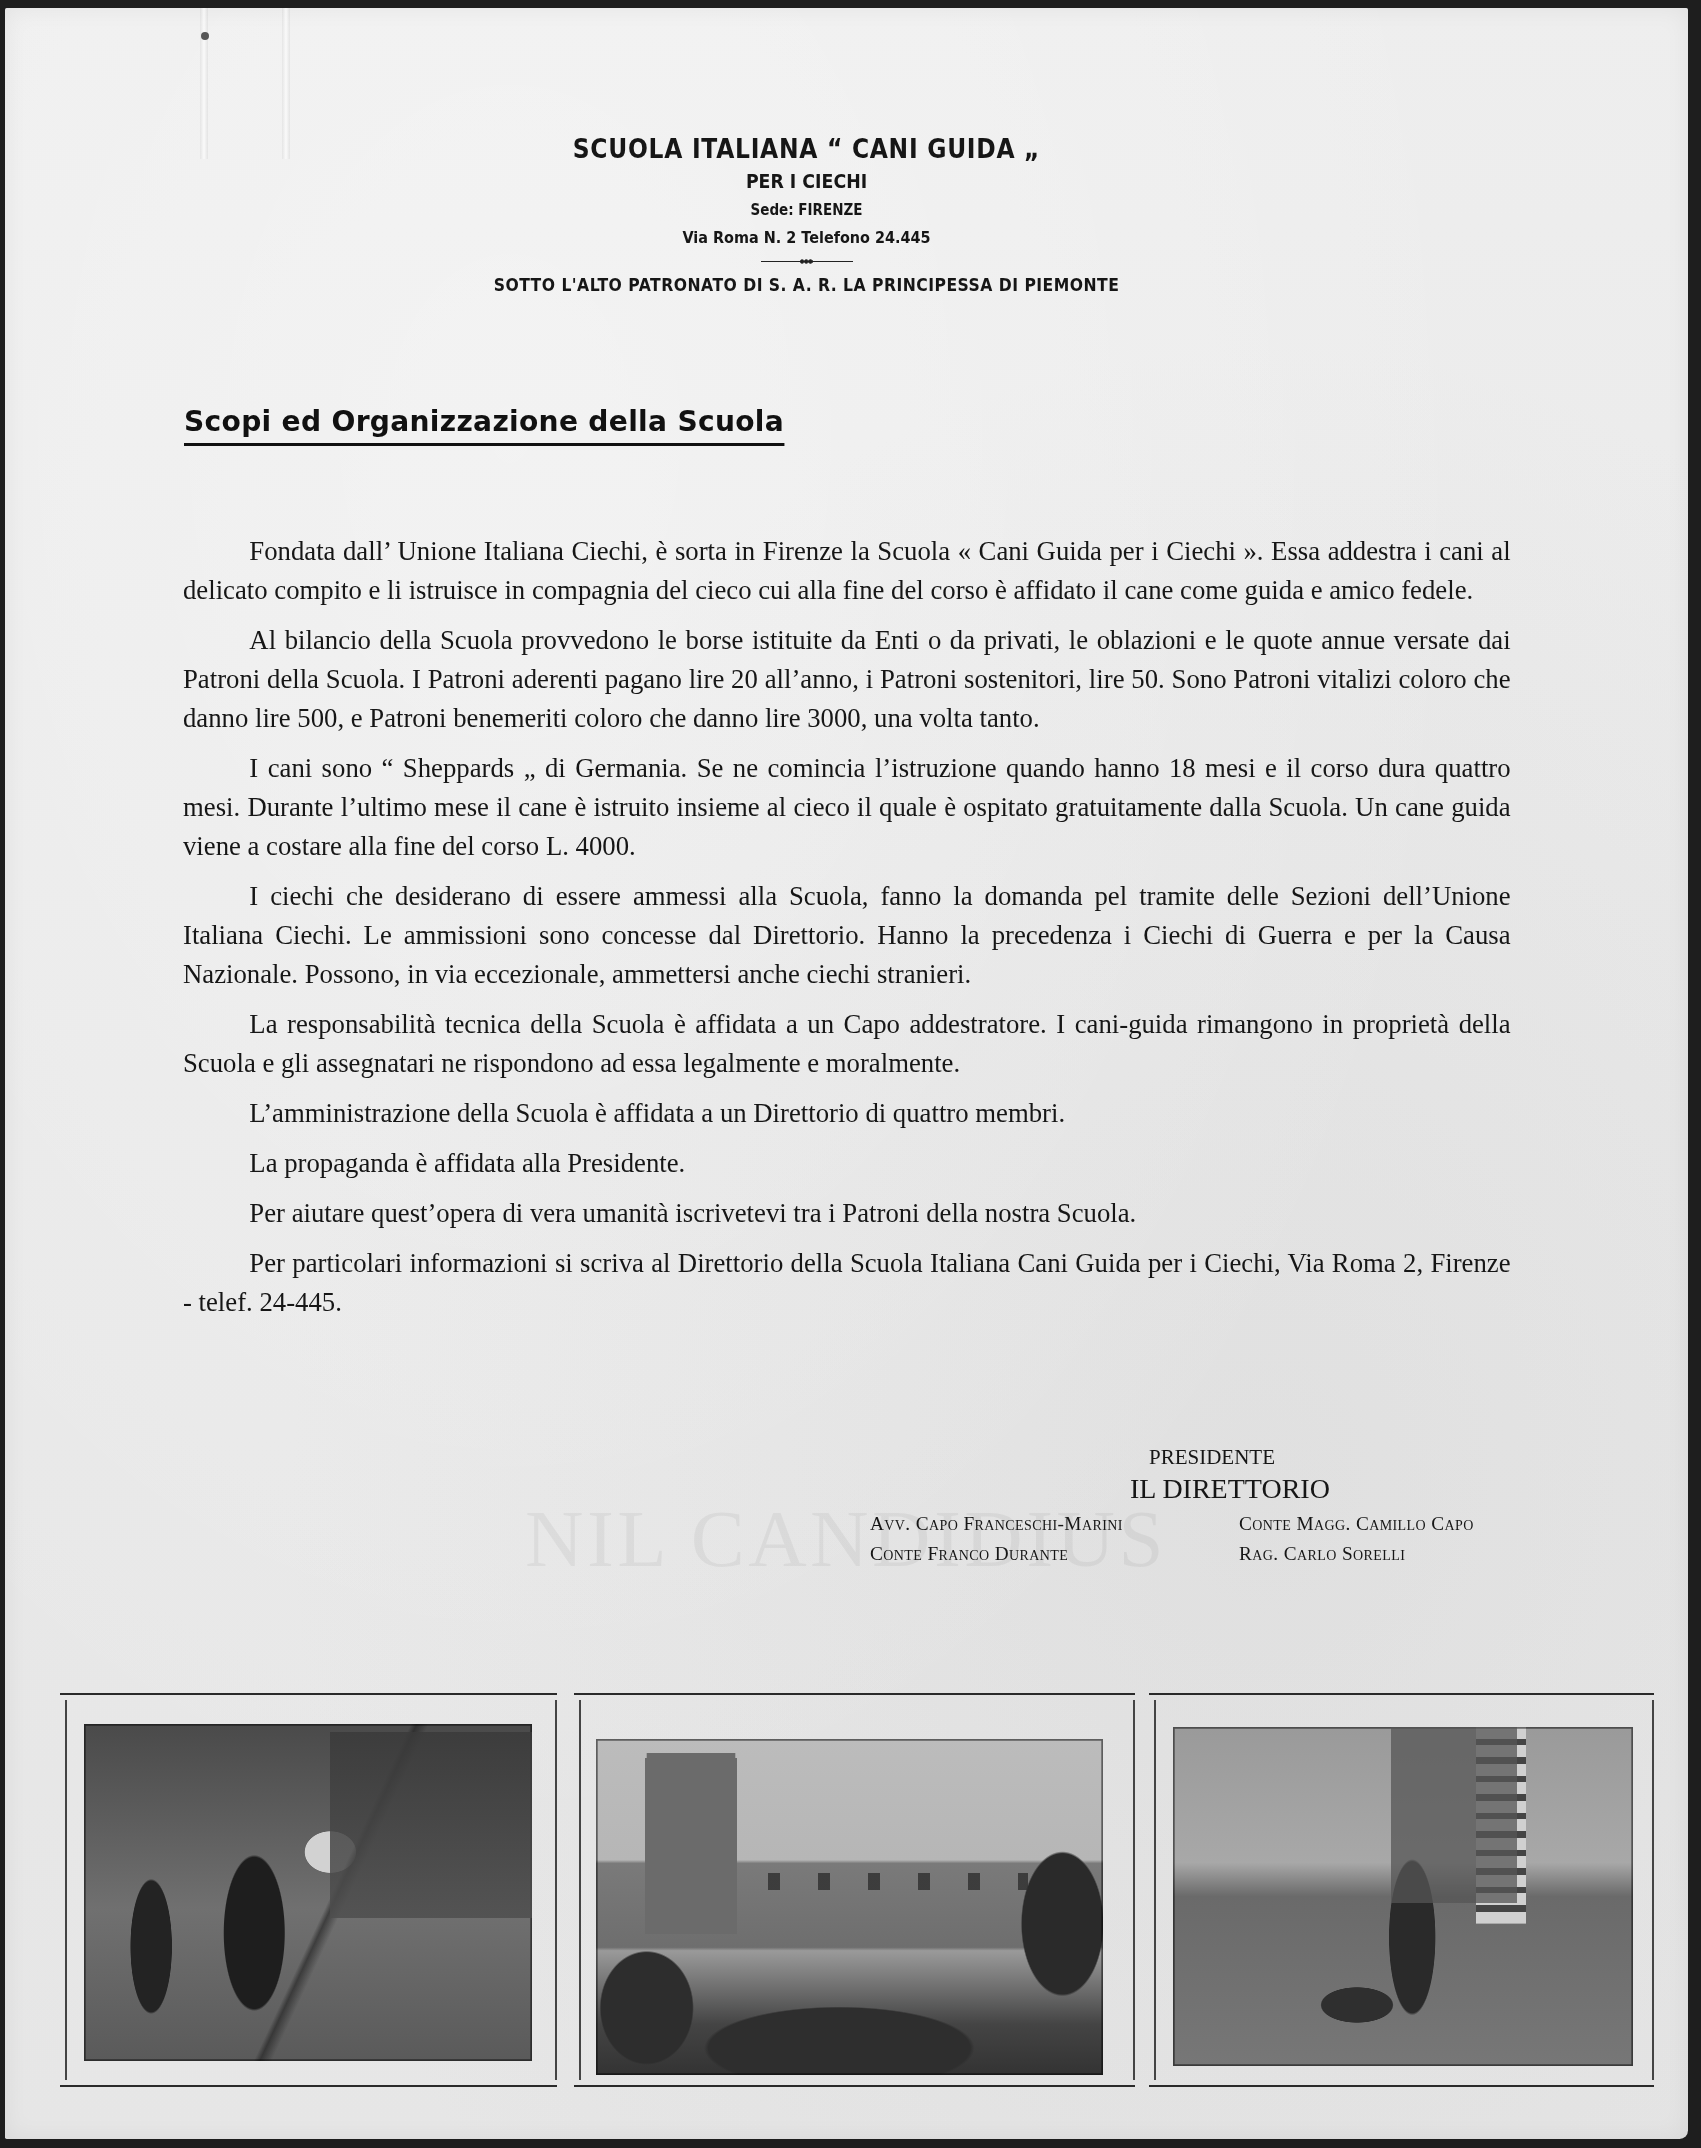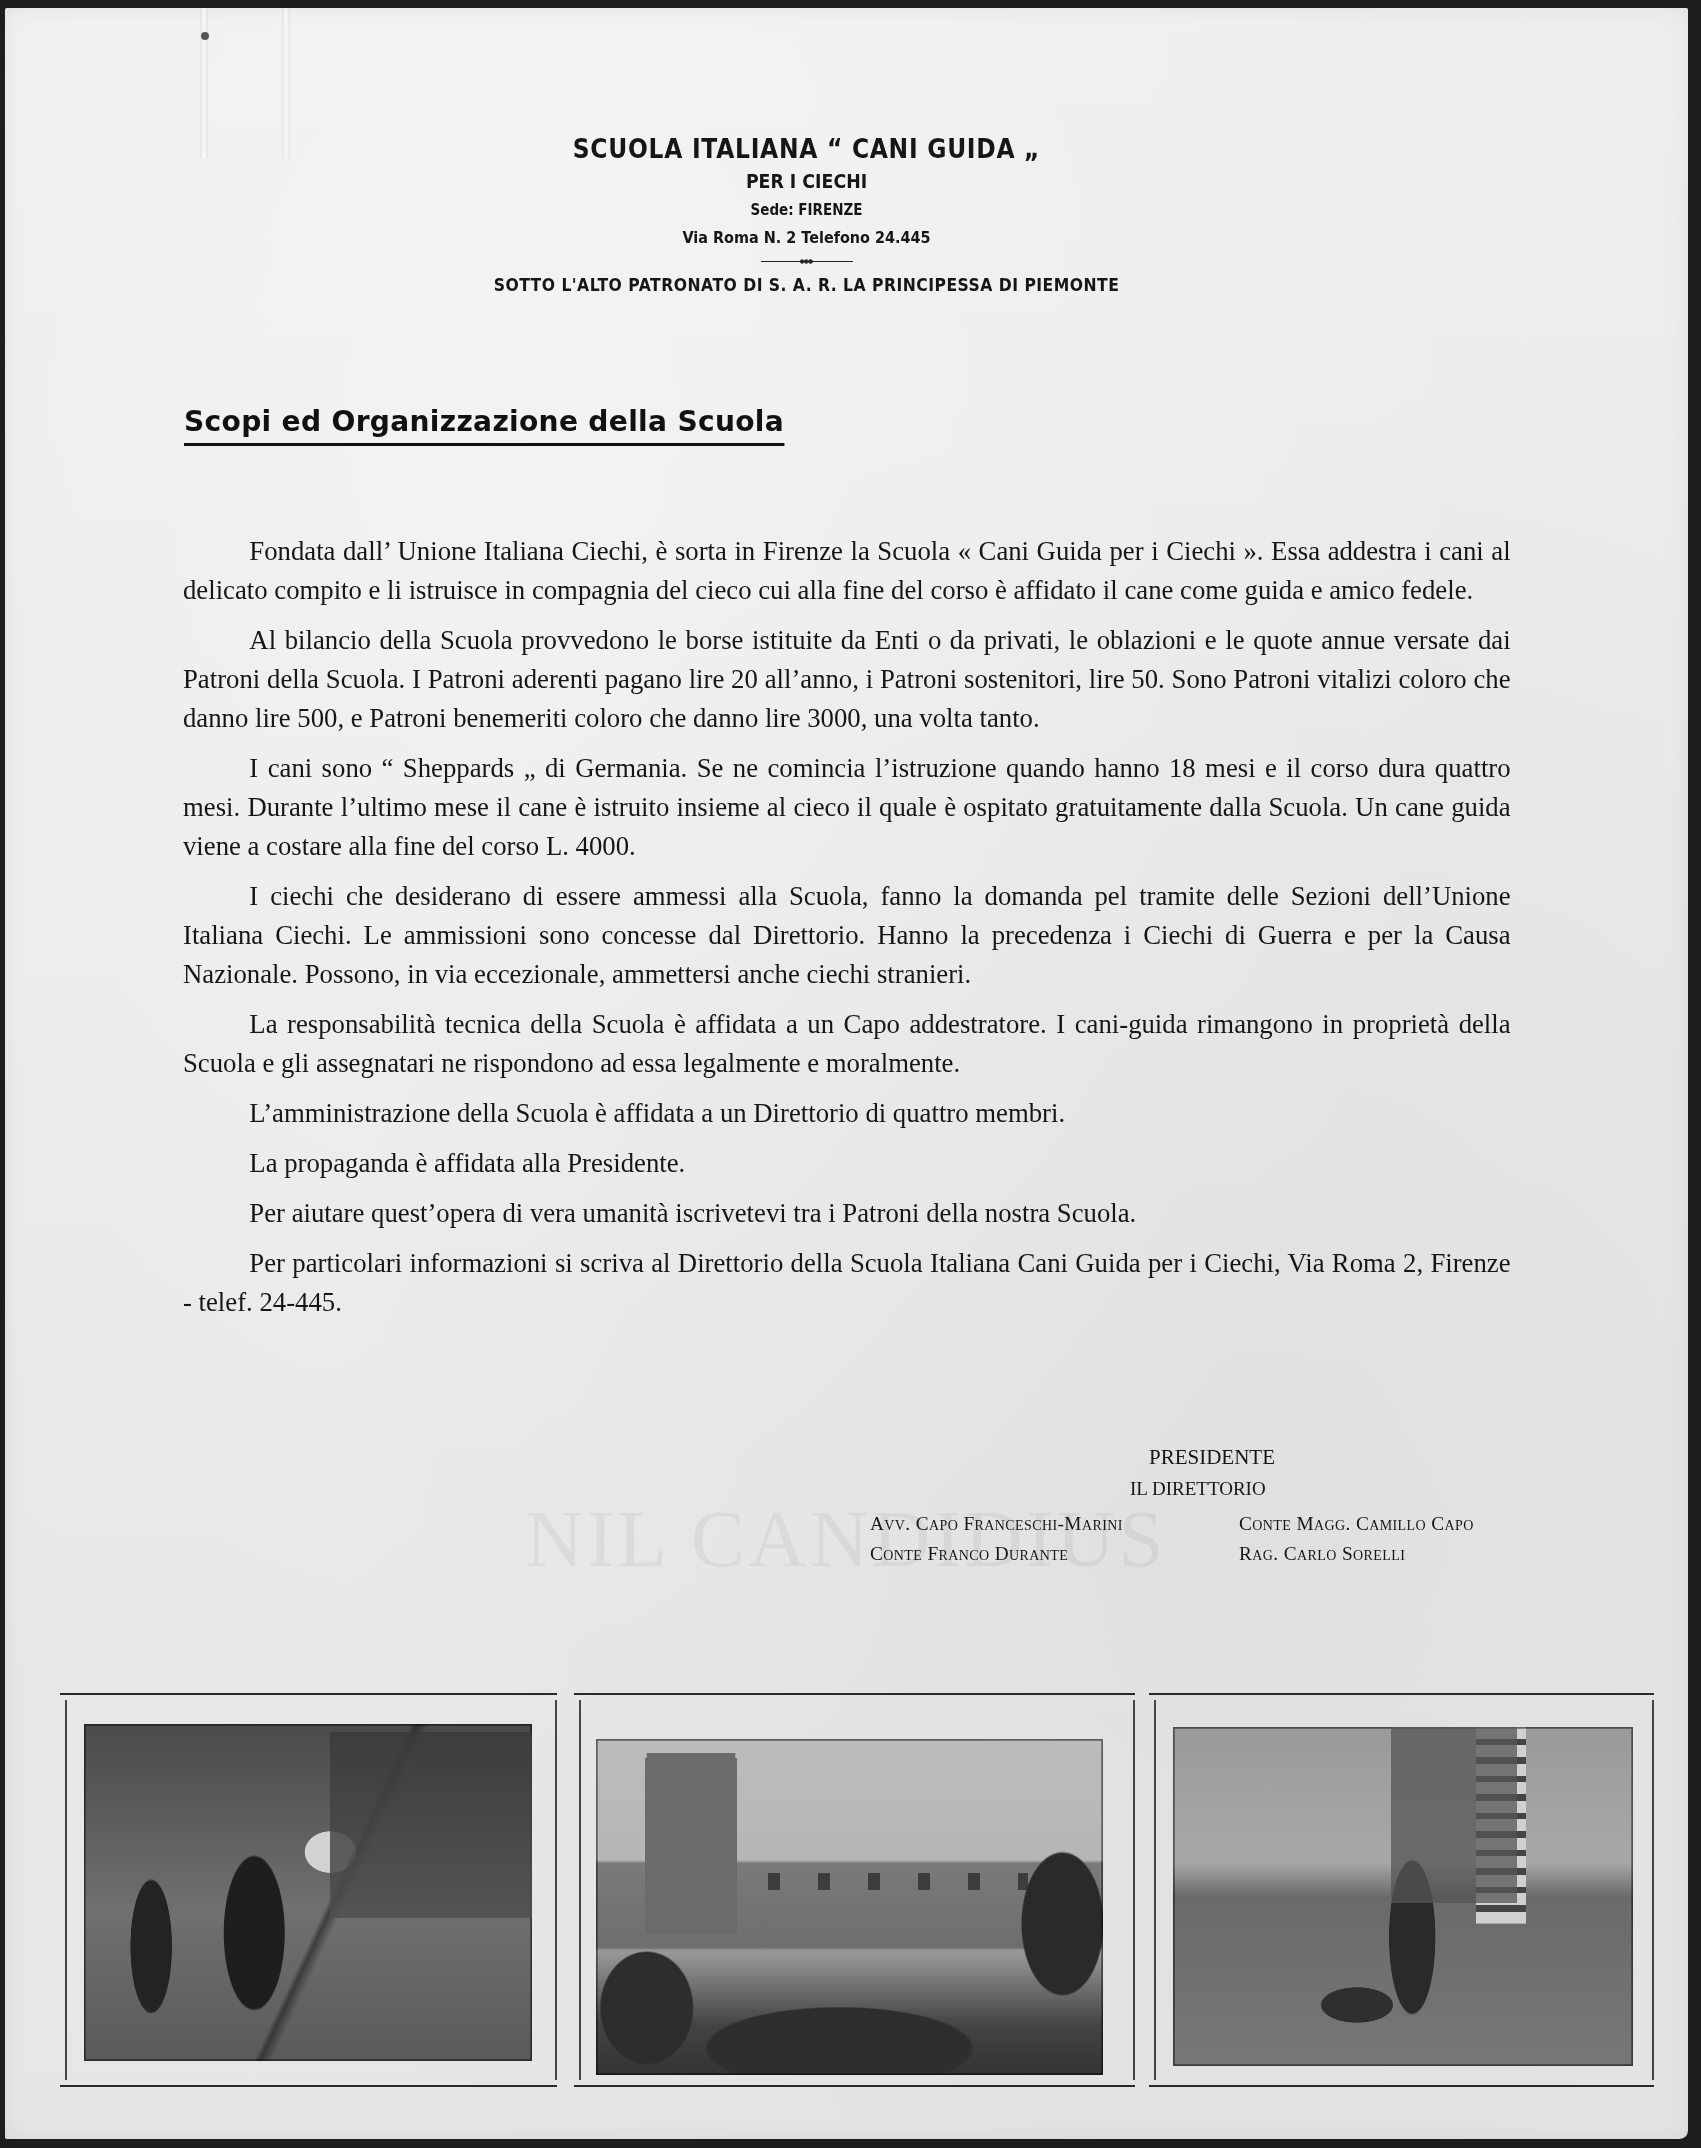--- a/index.html
+++ b/index.html
@@ -156,21 +156,21 @@
     }
     .sig-name {
       padding-left: 260px;
       font-size: 19.3px;
       line-height: 32px;
       font-variant: small-caps;
       letter-spacing: 0.7px;
     }
     .sig-role2 {
       padding-left: 260px;
-      font-size: 19px;
+      font-size: 28px;
       line-height: 32px;
     }
     .board {
       display: grid;
       grid-template-columns: 369px 327px;
       column-gap: 0;
       font-size: 19.3px;
       line-height: 30px;
       font-variant: small-caps;
       letter-spacing: 0.4px;

